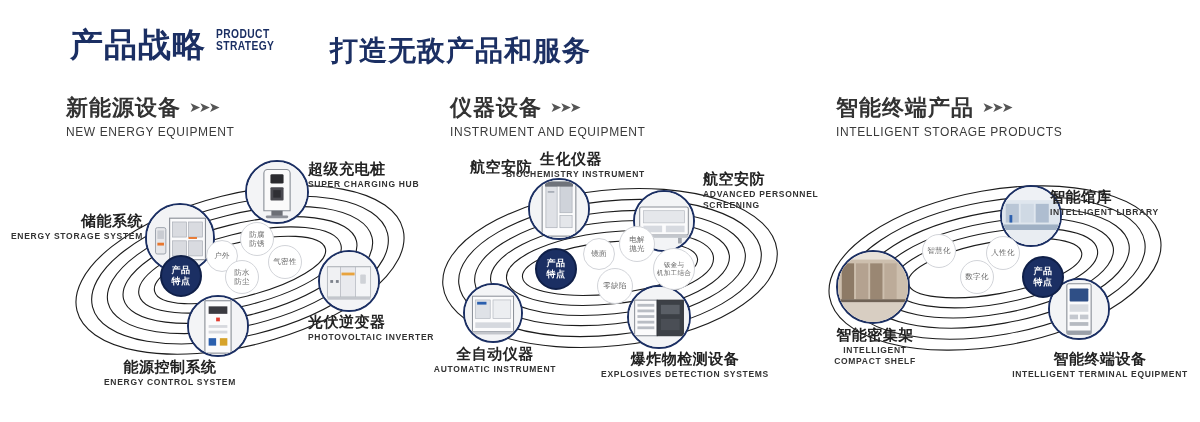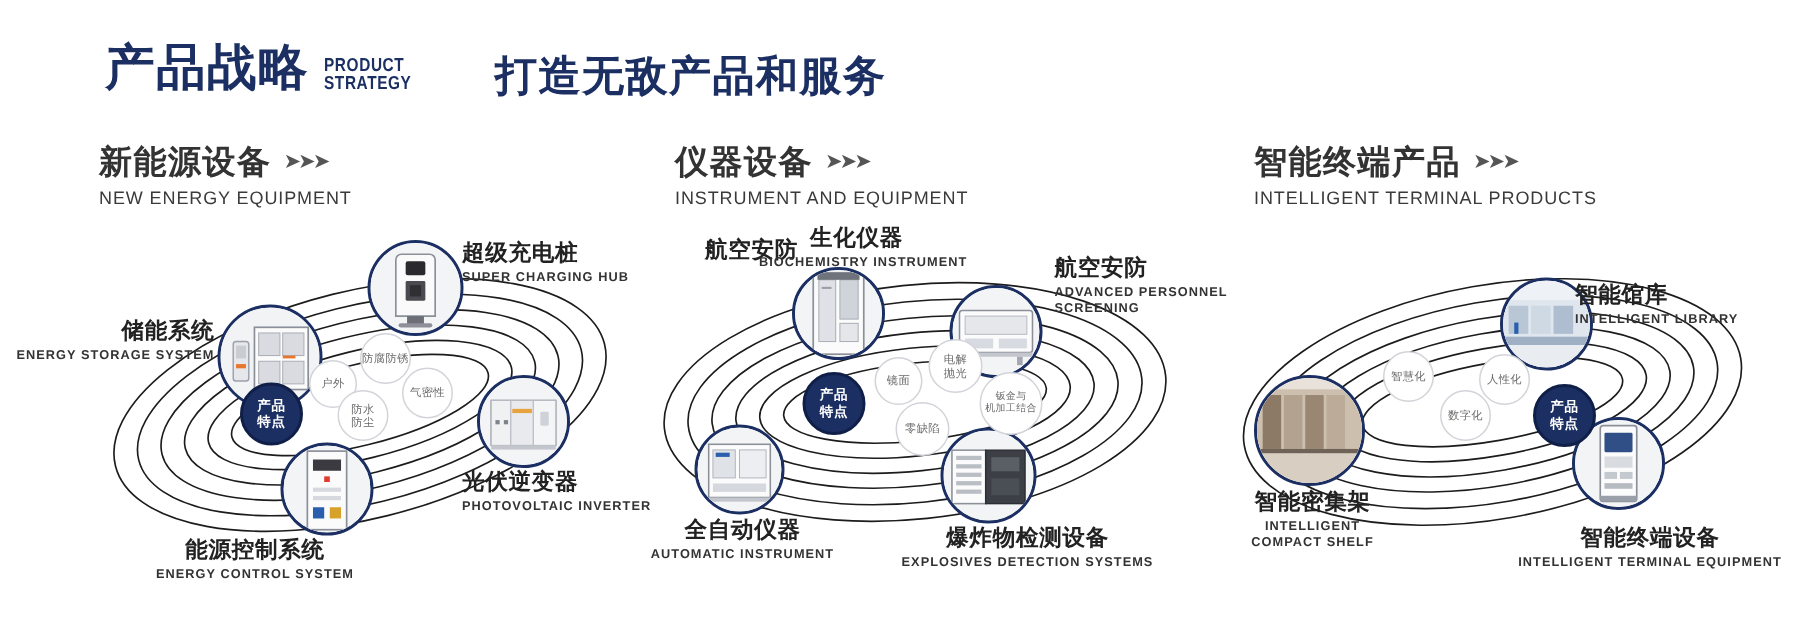--- a/index.html
+++ b/index.html
@@ -6,21 +6,21 @@
   body{
     width:1200px;height:422px;
     background:#ffffff;
     font-family:"Liberation Sans","DejaVu Sans",sans-serif;
     overflow:hidden;
     position:relative;
   }
   .stage{position:absolute;left:0;top:0;width:1200px;height:422px;}
 
   
-  .header{position:absolute;left:70px;top:28px;display:flex;align-items:flex-end;}
+  .header{position:absolute;left:70px;top:28px;display:flex;align-items:flex-start;}
   .h-cn{
     font-size:33px;font-weight:bold;color:#1b2f63;letter-spacing:1px;
     line-height:1;white-space:nowrap;
   }
   .h-en{
     margin-left:10px;color:#1b2f63;font-weight:bold;
     font-size:12.5px;line-height:12px;letter-spacing:.5px;
     text-align:left;transform:scaleX(.82);transform-origin:left center;
   }
   .h-sub{
@@ -92,21 +92,21 @@
     <div class="sec-en">NEW ENERGY EQUIPMENT</div>
   </div>
 
   <div class="sec-head" style="left:450px;top:96px;">
     <div class="sec-cn"><span>仪器设备</span><span class="sec-arrows">➤➤➤</span></div>
     <div class="sec-en">INSTRUMENT AND EQUIPMENT</div>
   </div>
 
   <div class="sec-head" style="left:836px;top:96px;">
     <div class="sec-cn"><span>智能终端产品</span><span class="sec-arrows">➤➤➤</span></div>
-    <div class="sec-en">INTELLIGENT TERMINAL PRODUCTS</div>
+    <div class="sec-en">INTELLIGENT STORAGE PRODUCTS</div>
   </div>
 
   <div class="panel" style="left:40px;width:400px;">
 
     <svg class="rings" width="400" height="250" viewBox="0 0 400 250">
       <g fill="none" stroke="#1c1c1c" stroke-width="1.1" transform="rotate(-14 200 120)">
         <ellipse cx="200" cy="120" rx="168" ry="76"></ellipse>
         <ellipse cx="200" cy="120" rx="152" ry="66"></ellipse>
         <ellipse cx="200" cy="120" rx="136" ry="56"></ellipse>
         <ellipse cx="200" cy="120" rx="120" ry="46"></ellipse>
@@ -186,21 +186,21 @@
       <div class="en">ENERGY CONTROL SYSTEM</div>
     </div>
 
     <div class="bub core" style="left:120px;top:105px;width:42px;height:42px;flex-direction:column;">
       <span>产品</span>
       <span>特点</span>
     </div>
     <div class="bub" style="left:166px;top:90px;width:32px;height:32px;">
       <span>户外</span>
     </div>
-    <div class="bub" style="left:200px;top:72px;width:34px;height:34px;">
+    <div class="bub" style="left:200px;top:72px;width:34px;height:34px;flex-direction:column;">
       <span>防腐</span>
       <span>防锈</span>
     </div>
     <div class="bub" style="left:185px;top:110px;width:34px;height:34px;flex-direction:column;">
       <span>防水</span>
       <span>防尘</span>
     </div>
     <div class="bub" style="left:228px;top:95px;width:34px;height:34px;">
       <span>气密性</span>
     </div>

